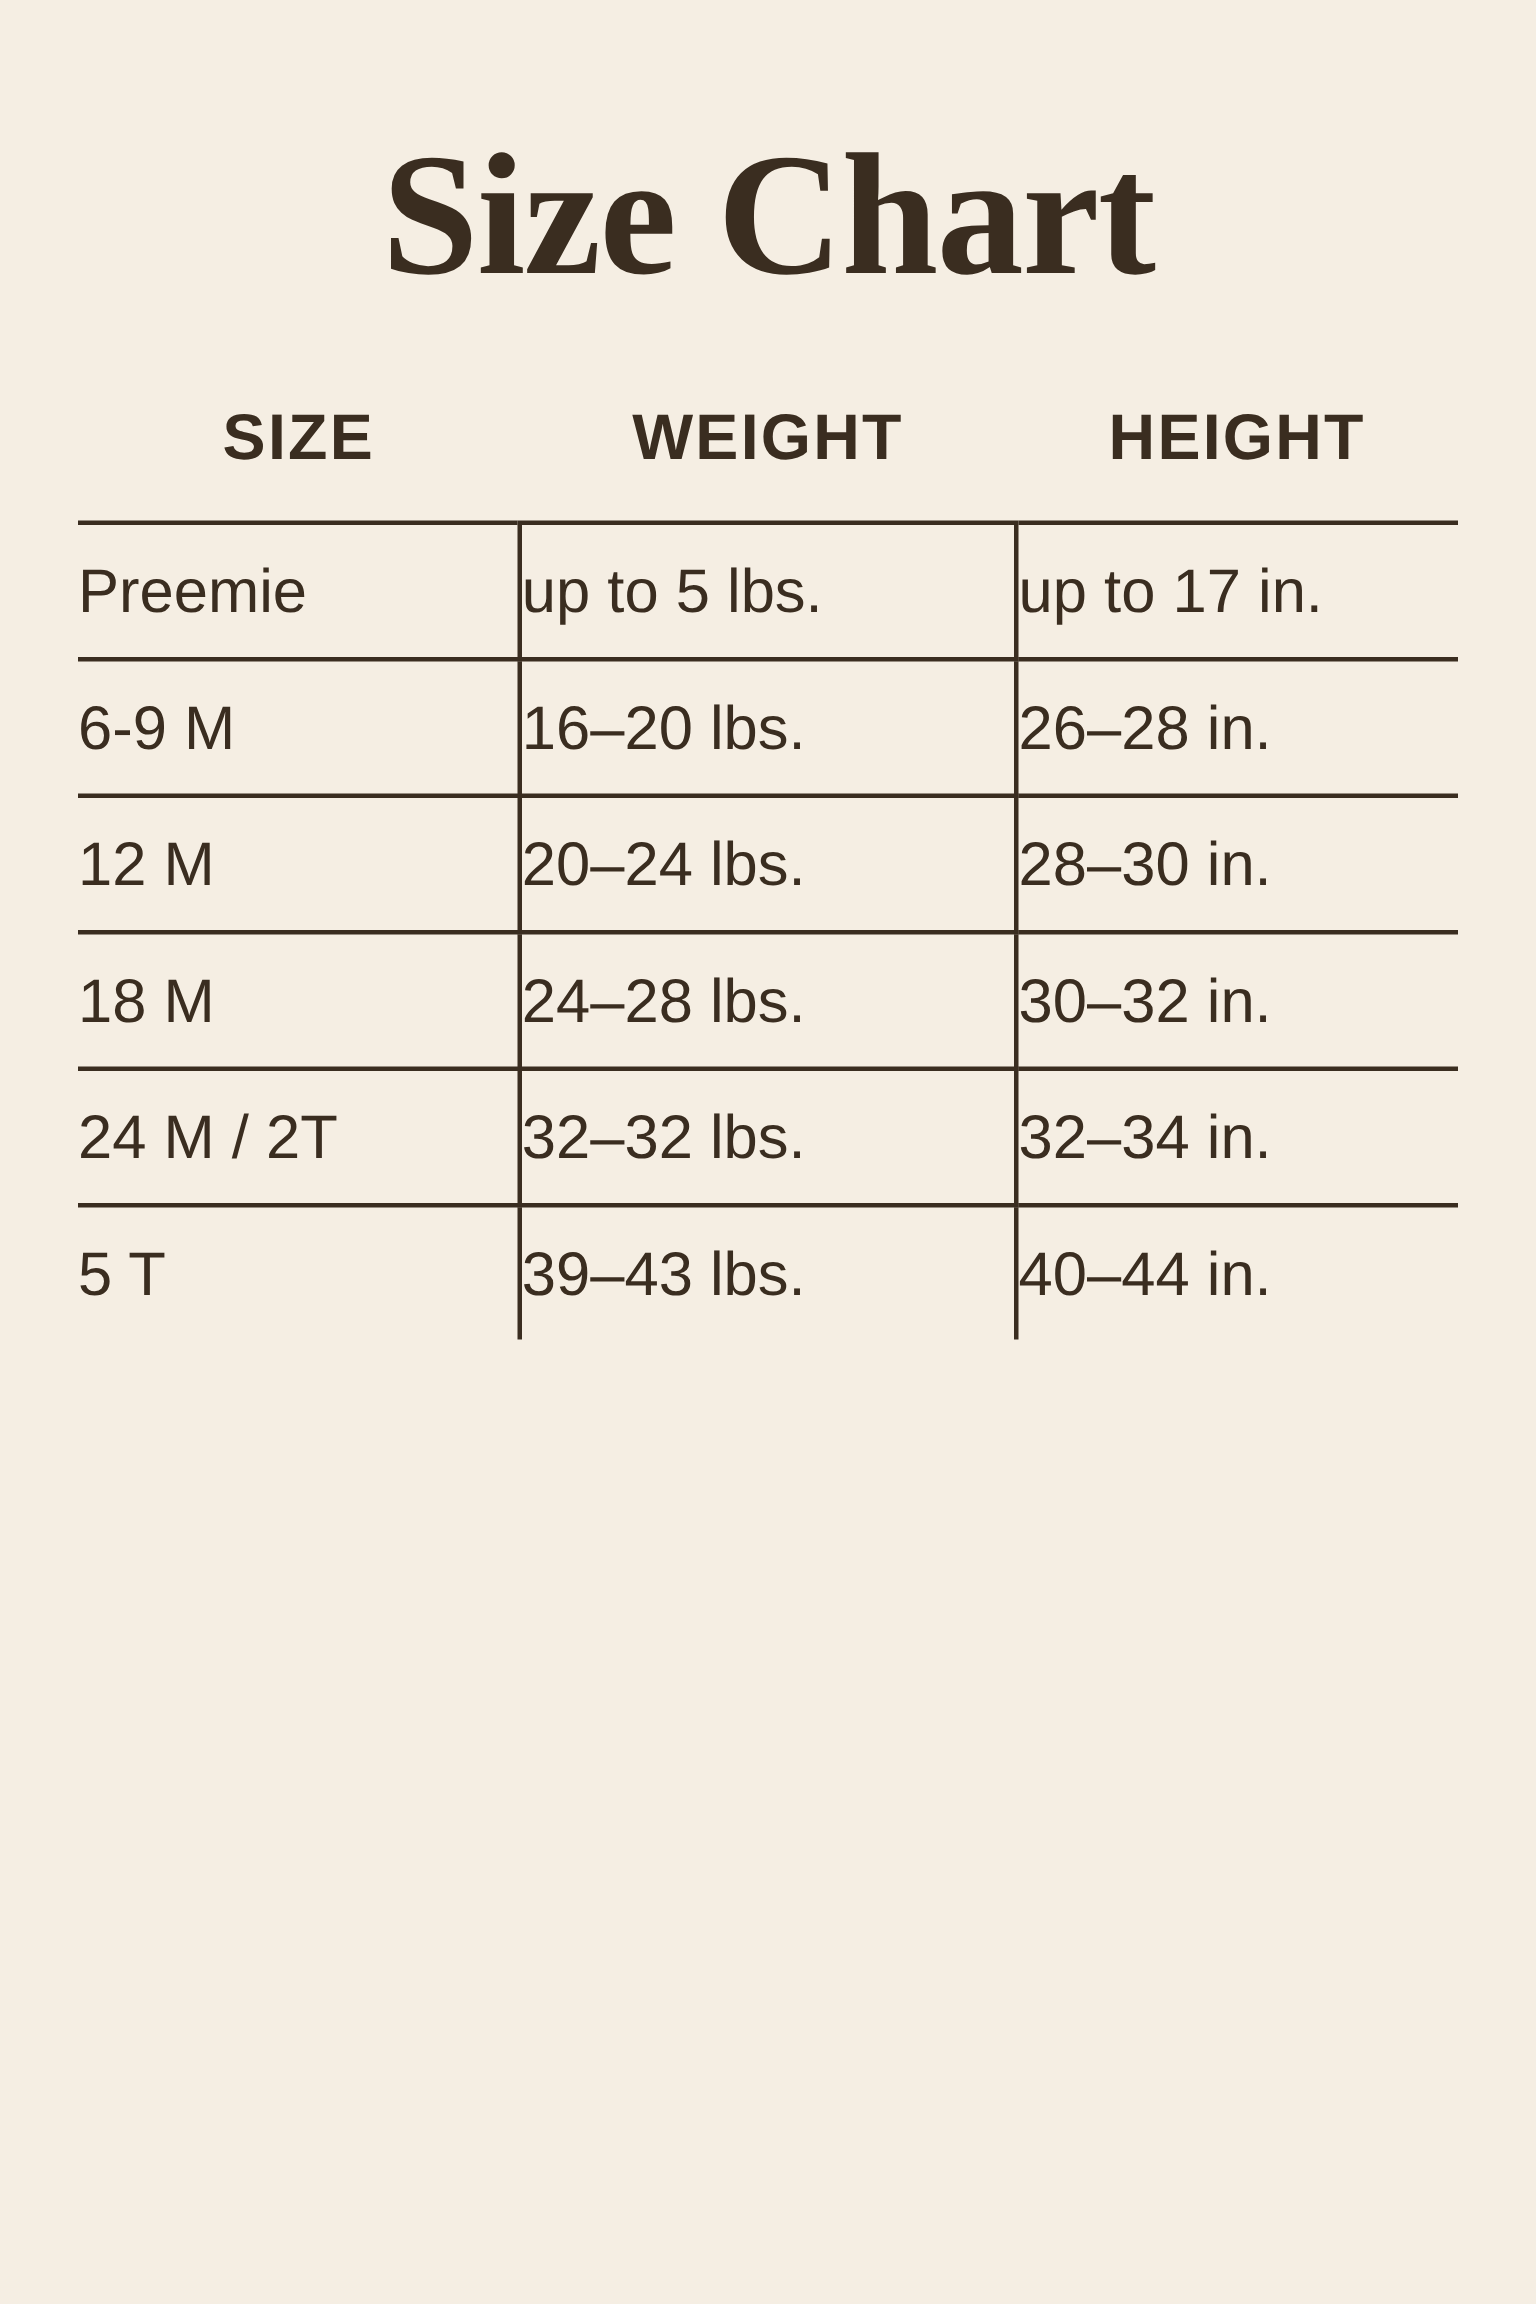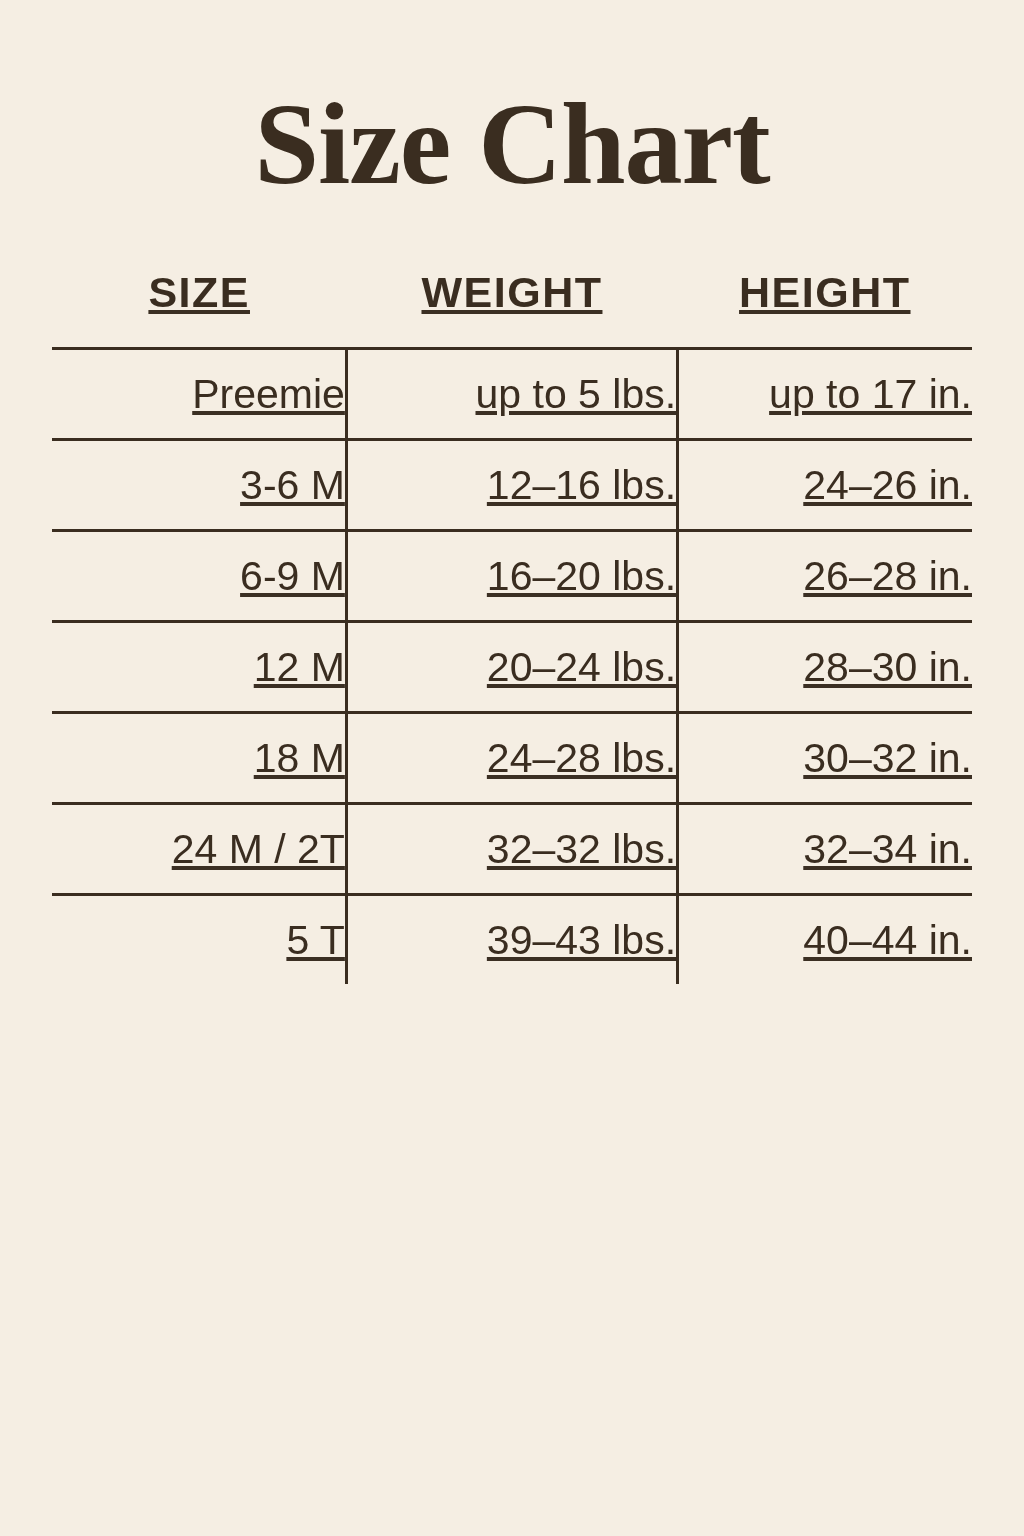--- a/index.html
+++ b/index.html
@@ -33,38 +33,37 @@
   }
   .table {
     margin: 0 auto;
     width: 920px;
     padding-top: 66px;
   }
   table {
     width: 100%;
     border-collapse: collapse;
     table-layout: fixed;
-    text-decoration: underline;
   }
   th {
     font-size: 43px;
     font-weight: bold;
     letter-spacing: 1.5px;
     color: #3a2d20;
     padding: 0 0 30px 0;
     text-align: center;
     border: none;
   }
   thead tr {
     border-bottom: 3px solid #3a2d20;
   }
   td {
     font-size: 41px;
     color: #3a2d20;
-    text-align: right;
+    text-align: left;
     padding: 21px 0 20px 0;
     border-bottom: 3px solid #3a2d20;
     border-right: 3px solid #3a2d20;
   }
   td:last-child {
     border-right: none;
   }
   tbody tr:last-child td {
     border-bottom: none;
   }
@@ -94,25 +93,20 @@
           <th>HEIGHT</th>
         </tr>
       </thead>
       <tbody>
         <tr>
           <td>Preemie</td>
           <td>up to 5 lbs.</td>
           <td>up to 17 in.</td>
         </tr>
         <tr>
-          <td>3-6 M</td>
-          <td>12–16 lbs.</td>
-          <td>24–26 in.</td>
-        </tr>
-        <tr>
           <td>6-9 M</td>
           <td>16–20 lbs.</td>
           <td>26–28 in.</td>
         </tr>
         <tr>
           <td>12 M</td>
           <td>20–24 lbs.</td>
           <td>28–30 in.</td>
         </tr>
         <tr>

